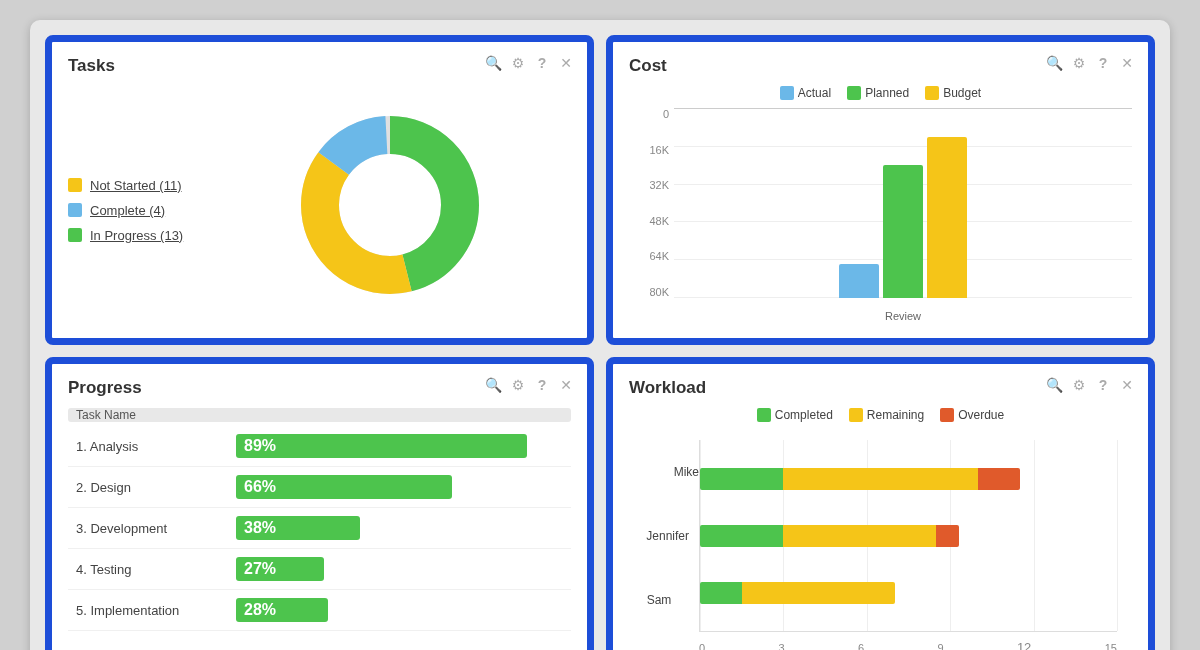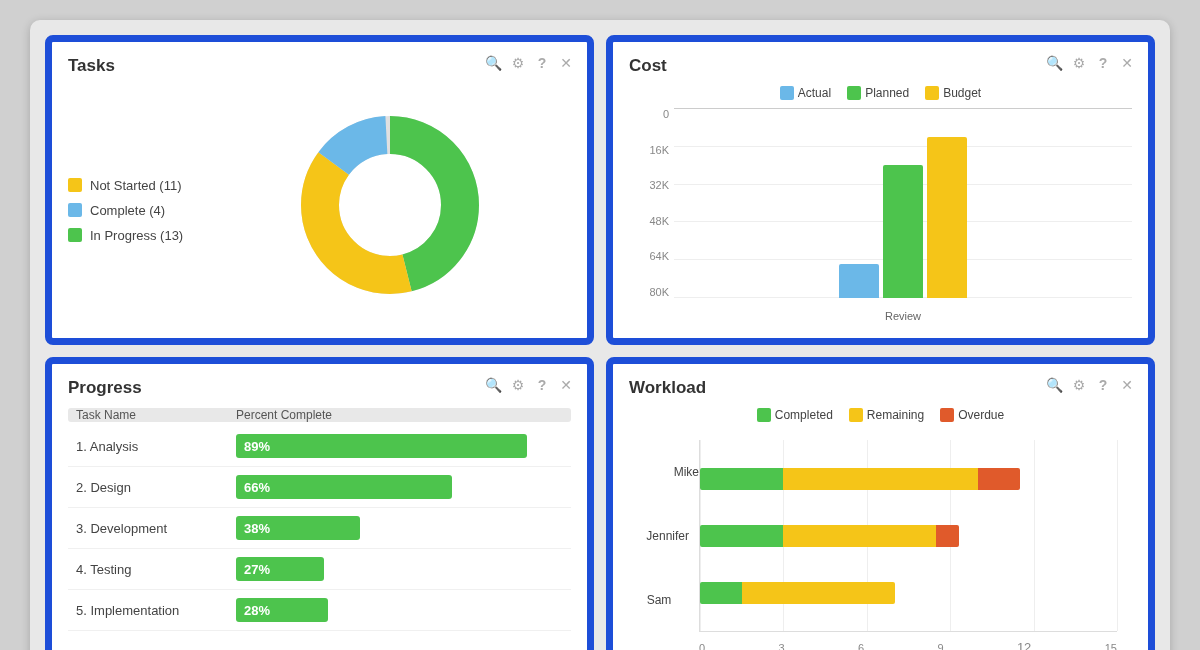--- a/index.html
+++ b/index.html
@@ -70,20 +70,21 @@
       gap: 10px;
       min-width: 140px;
       padding-top: 10px;
     }
     .legend-item {
       display: flex;
       align-items: center;
       gap: 8px;
       font-size: 13px;
       color: #444;
+      text-decoration: underline;
     }
     .legend-dot {
       width: 14px;
       height: 14px;
       border-radius: 2px;
       flex-shrink: 0;
     }
     .donut-container {
       flex: 1;
       display: flex;
@@ -195,21 +196,21 @@
       position: relative;
       height: 24px;
     }
     .progress-bar {
       height: 24px;
       background: #4dc44d;
       border-radius: 3px;
       display: flex;
       align-items: center;
       padding-left: 8px;
-      font-size: 13px;
+      font-size: 16px;
       font-weight: 600;
       color: #fff;
     }
     
     .workload-panel {}
   </style>
 </head>
 <body>
 
 <div class="dashboard">
@@ -307,21 +308,20 @@
   <div class="panel progress-panel">
     <div class="panel-title">Progress</div>
     <div class="panel-icons">
       <div class="panel-icon">🔍</div>
       <div class="panel-icon">⚙</div>
       <div class="panel-icon" style="font-weight:bold;color:#aaa;">?</div>
       <div class="panel-icon">✕</div>
     </div>
     <div class="progress-table-header">
       <span>Task Name</span>
-      <span>Percent Complete</span>
     </div>
     <div class="progress-row">
       <span class="progress-label">1. Analysis</span>
       <div class="progress-bar-container">
         <div class="progress-bar" style="width:89%;">
           <span>89%</span>
         </div>
       </div>
     </div>
     <div class="progress-row">

